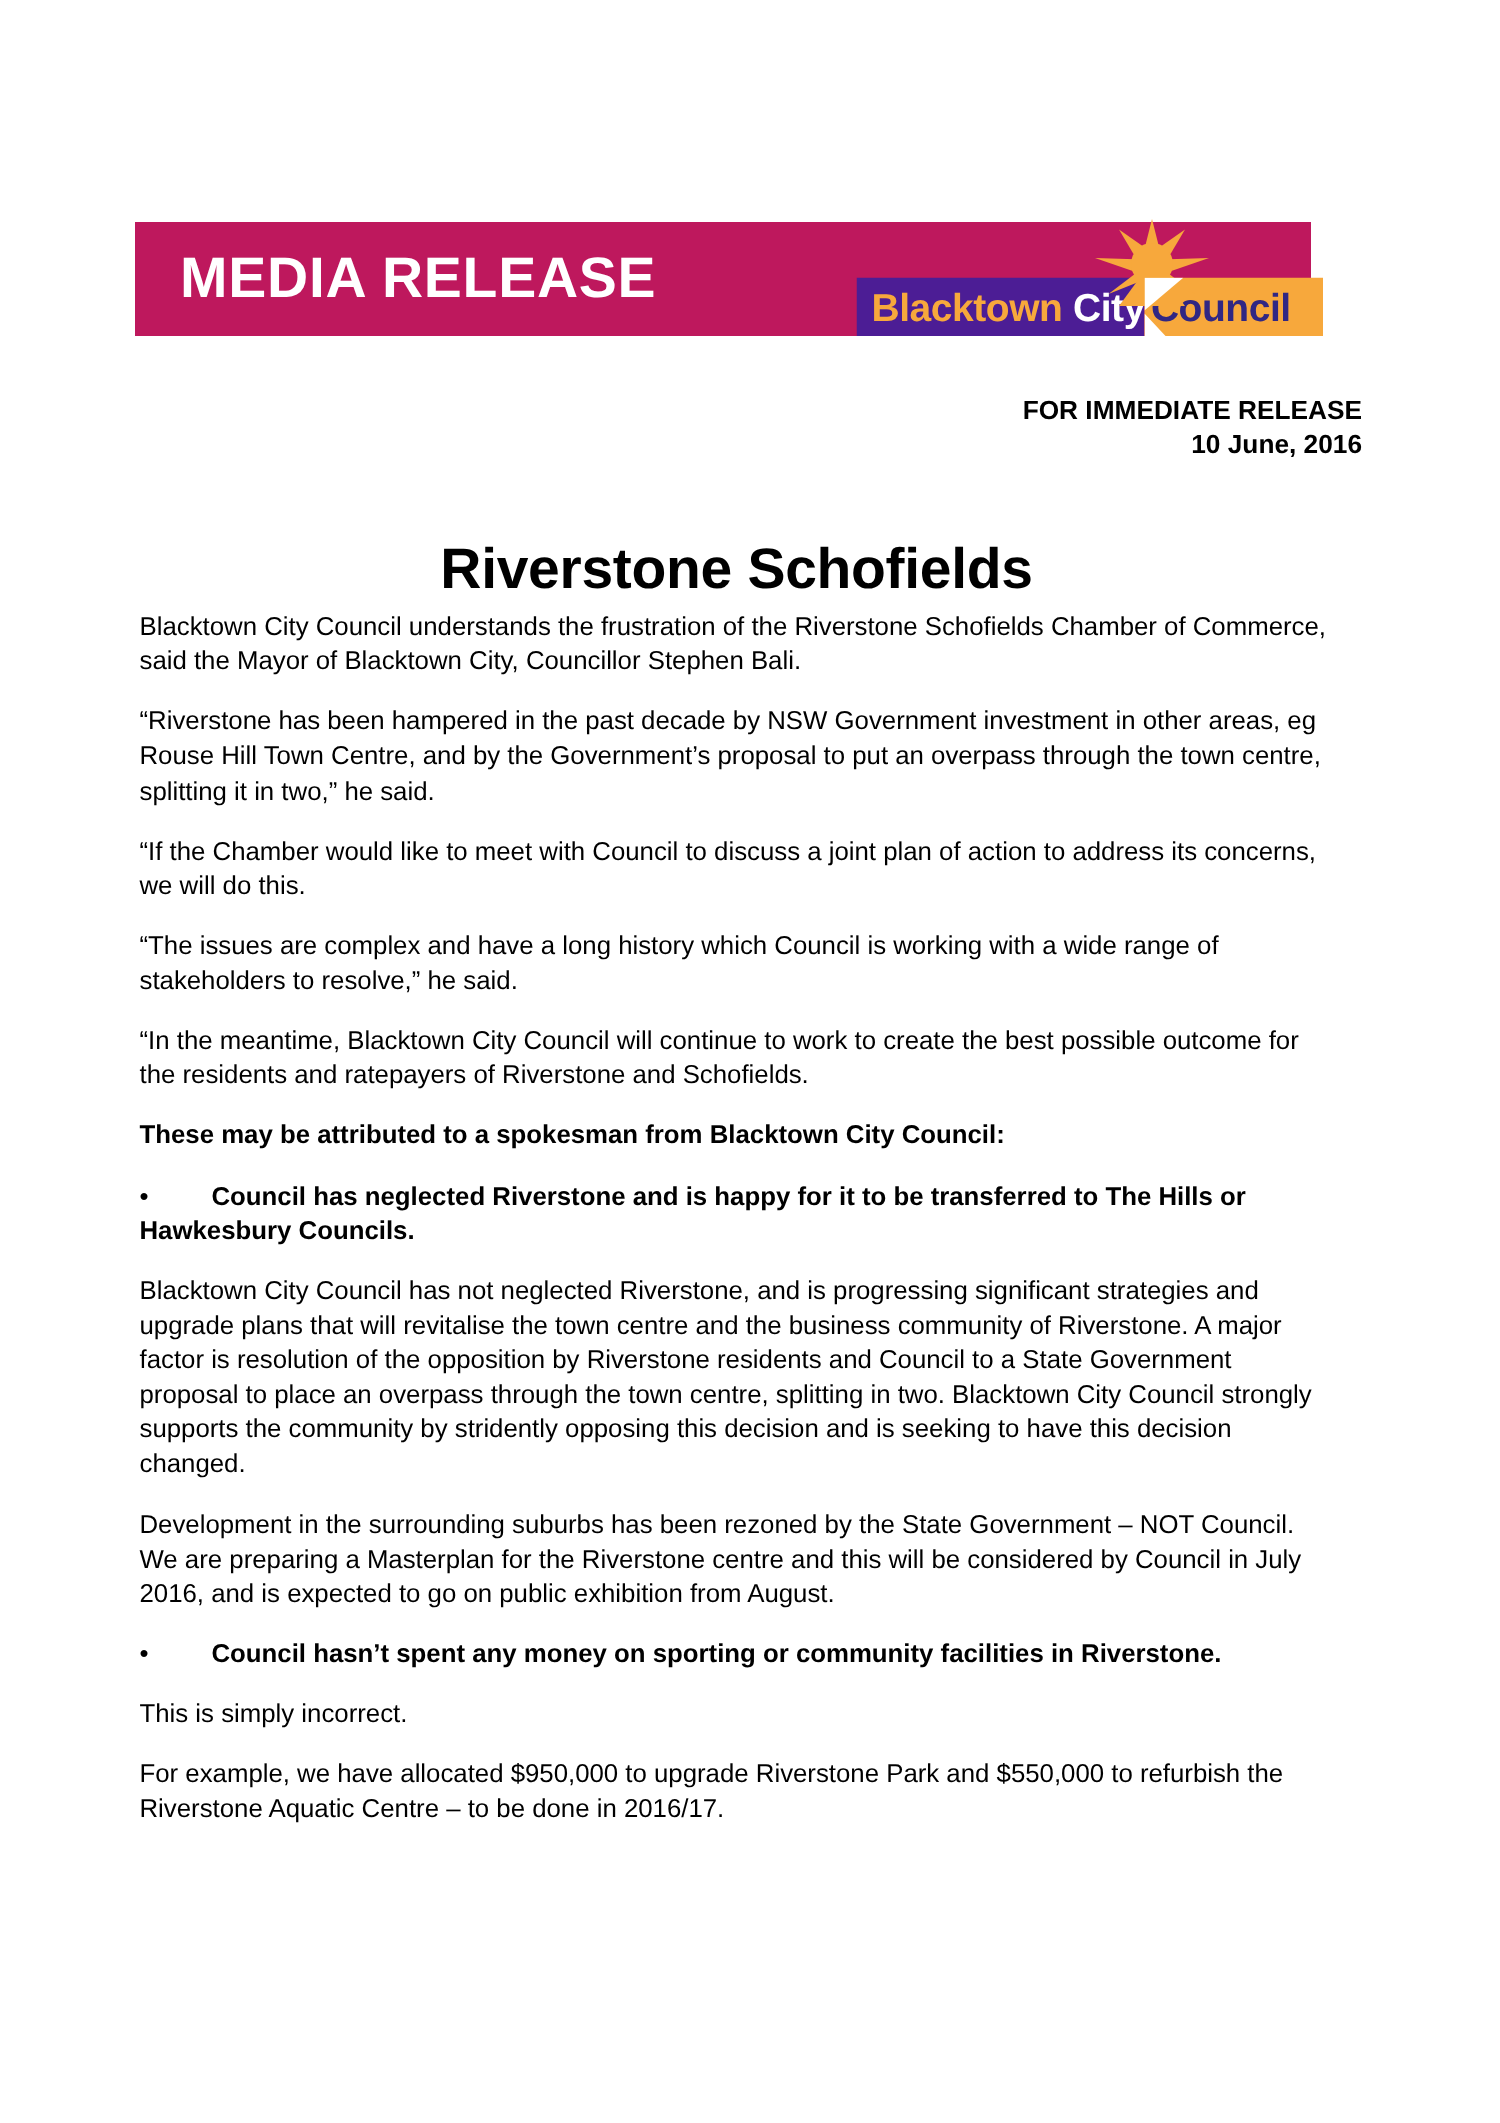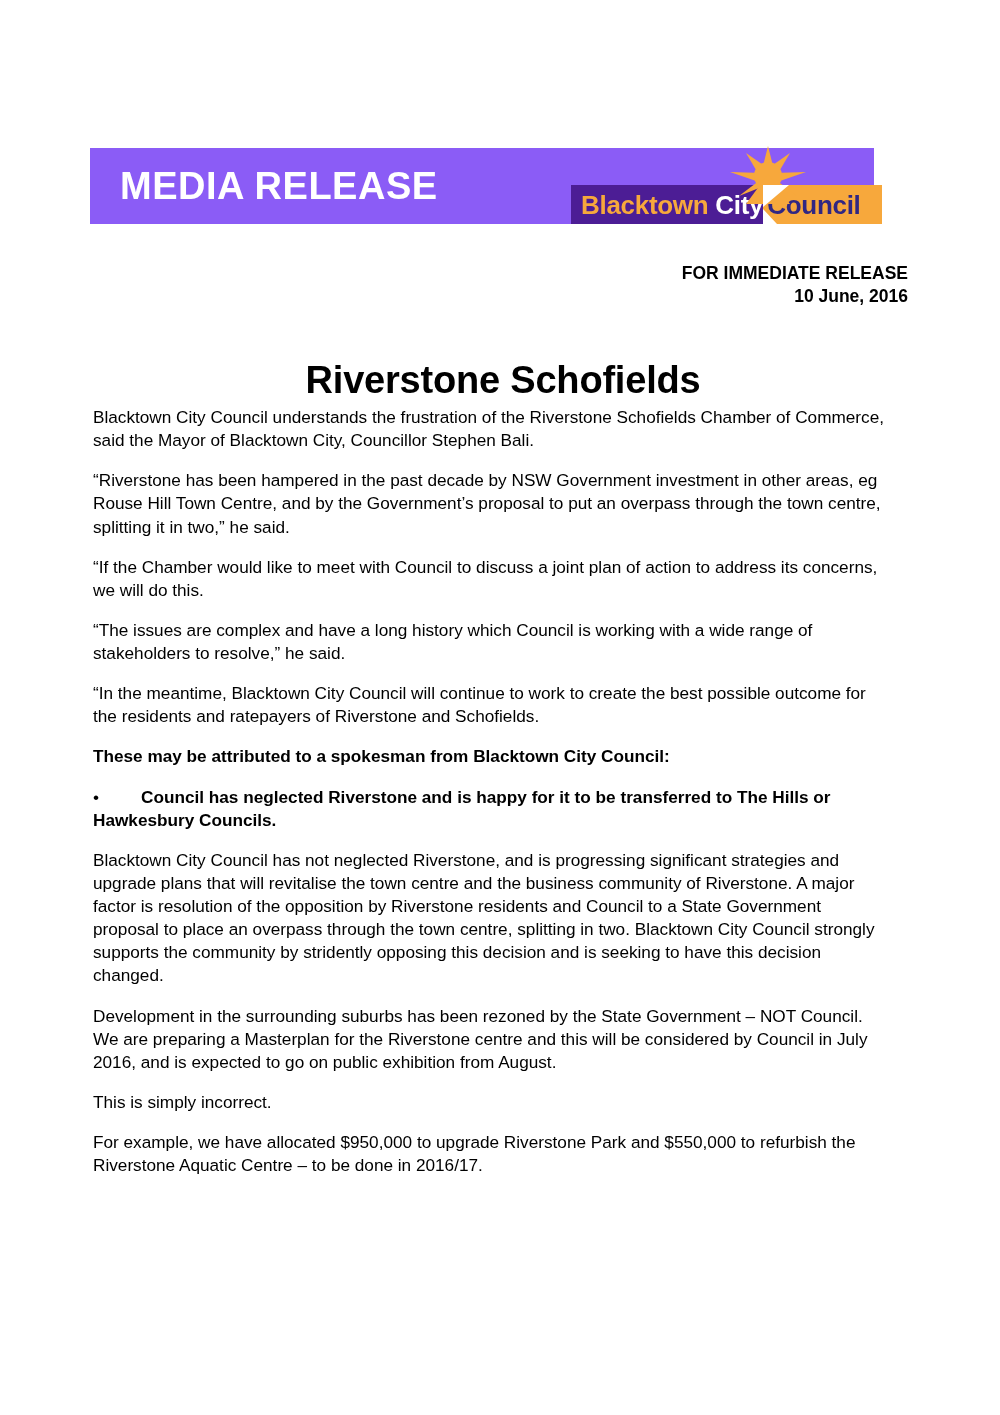--- a/index.html
+++ b/index.html
@@ -24,21 +24,21 @@
     overflow: hidden;
   }
 
   
   .header-band {
     position: absolute;
     left: 90px;
     top: 148px;
     width: 784px;
     height: 76px;
-    background: #8b5cf6;
+    background: #be185d;
   }
   .header-title {
     position: absolute;
     left: 30px;
     top: 50%;
     transform: translateY(-50%);
     color: #ffffff;
     font-size: 38px;
     font-weight: bold;
     letter-spacing: 0.5px;
@@ -117,21 +117,21 @@
     width: 818px;
     text-align: right;
     font-size: 17.5px;
     font-weight: bold;
     line-height: 1.33;
   }
 
   
   .headline {
     position: absolute;
-    left: 94px;
+    left: 82px;
     top: 339px;
     width: 818px;
     text-align: center;
     font-size: 38px;
     font-weight: bold;
     line-height: 1.1;
     letter-spacing: -0.2px;
     margin-top: 21px;
   }
 
@@ -221,19 +221,20 @@
 
     <p class="bold">These may be attributed to a spokesman from Blacktown City Council:</p>
 
     <p class="bullet-para"><span class="bullet-mark">•</span><span>Council has neglected Riverstone and is happy for it to be transferred to The Hills or Hawkesbury Councils.</span></p>
 
     <p>Blacktown City Council has not neglected Riverstone, and is progressing significant strategies and upgrade plans that will revitalise the town centre and the business community of Riverstone. A major factor is resolution of the opposition by Riverstone residents and Council to a State Government proposal to place an overpass through the town centre, splitting in two.  Blacktown City Council strongly supports the community by stridently opposing this decision and is seeking to have this decision changed.</p>
 
 
     <p>Development in the surrounding suburbs has been rezoned by the State Government – NOT Council.  We are preparing a Masterplan for the Riverstone centre and this will be considered by Council in July 2016, and is expected to go on public exhibition from August.</p>
 
+    <p class="bullet-para"><span class="bullet-mark">•</span><span>Council hasn’t spent any money on sporting or community facilities in Riverstone.</span></p>
 
     <p>This is simply incorrect.</p>
     <p>For example, we have allocated $950,000 to upgrade Riverstone Park and $550,000 to refurbish the Riverstone Aquatic Centre – to be done in 2016/17.</p>
 
   </div>
 
 </div>
 
 </body></html>

